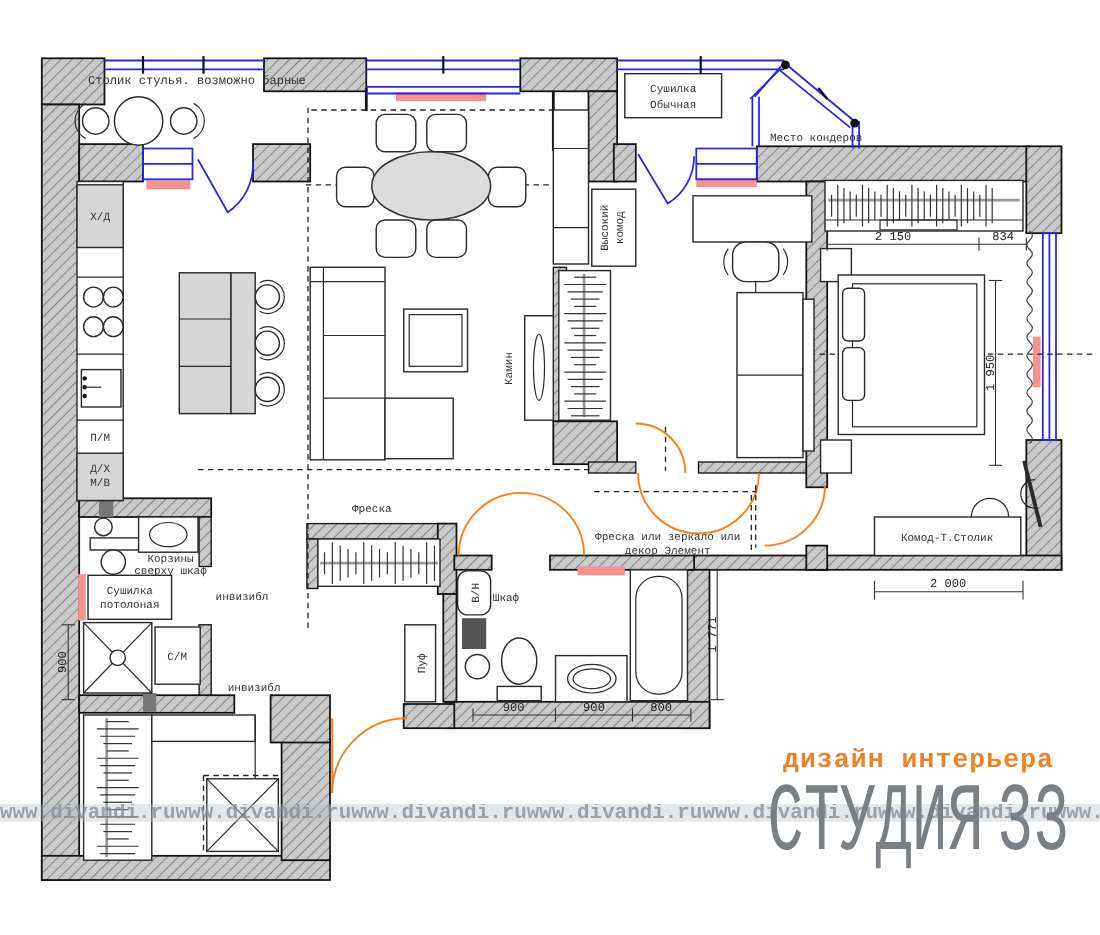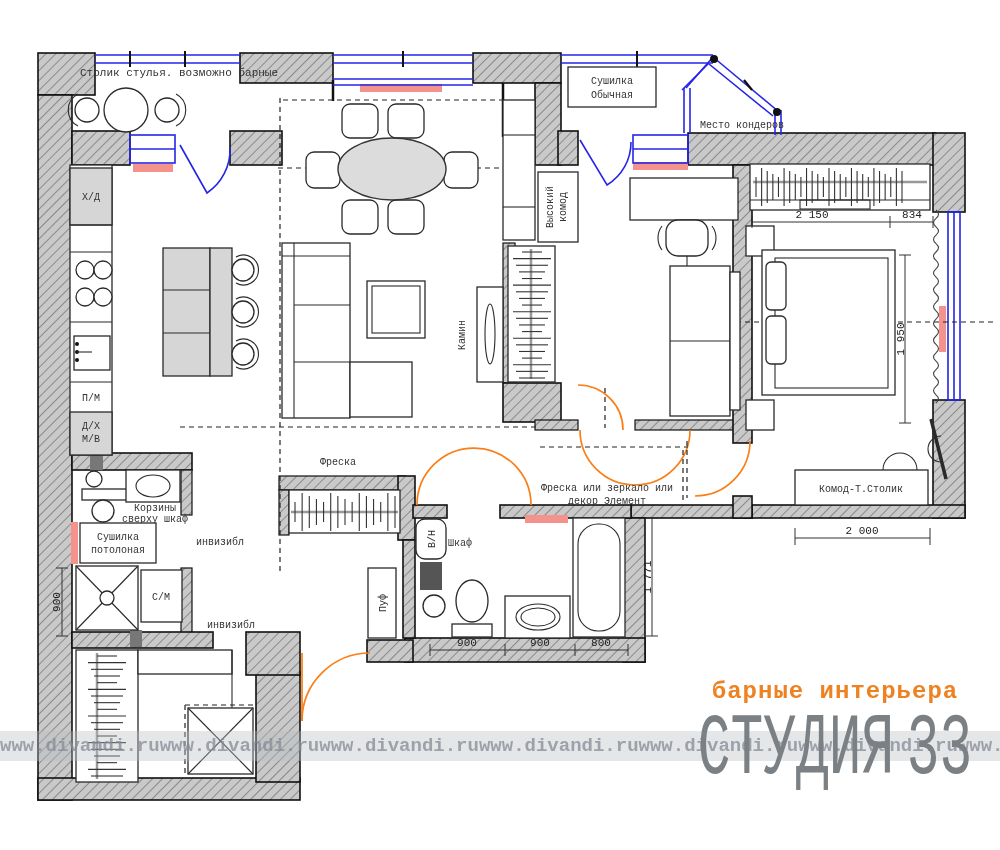--- a/index.html
+++ b/index.html
@@ -13,21 +13,21 @@
   .wallthin{fill:url(#hatch);stroke:#111;stroke-width:1.2;}
   .furn{fill:#fff;stroke:#2a2a2a;stroke-width:1.3;}
   .furngray{fill:#d6d6d6;stroke:#2a2a2a;stroke-width:1.3;}
   .furnline{stroke:#2a2a2a;stroke-width:1.1;fill:none;}
   .win{stroke:#2525e8;stroke-width:1.6;fill:none;}
   .door{stroke:#f97f16;stroke-width:1.7;fill:none;}
   .dash{stroke:#222;stroke-width:1.2;fill:none;stroke-dasharray:5 4;}
   .dimline{stroke:#333;stroke-width:1;fill:none;}
   .rad{fill:#f4928c;stroke:none;}
   
-  #wm-band{position:absolute;left:0;top:731px;width:1000px;height:30px;z-index:2;
+  #wm-band{position:absolute;left:0;top:731px;width:1000px;height:16px;z-index:2;
            background:rgba(185,188,195,0.38);display:flex;align-items:center;
            justify-content:flex-start;overflow:hidden;}
   #wm-band span{font-size:19px;font-weight:bold;color:rgba(133,139,150,0.75);white-space:nowrap;}
   
   #logo{position:absolute;left:690px;top:678px;width:290px;z-index:3;text-align:center;}
   #logo .tagline{color:#ee8222;font-size:24px;font-weight:bold;letter-spacing:1px;}
   #logo .brand{display:flex;align-items:stretch;justify-content:center;margin-top:2px;
                color:#7b8084;font-size:88px;line-height:0.98;font-weight:normal;
                transform:scaleX(0.62);transform-origin:50% 0;}
   #logo .bar{width:15px;background:#ee8222;margin:8px 10px 10px 10px;}
@@ -462,21 +462,21 @@
   <span>www.divandi.ru</span>
   <span>www.divandi.ru</span>
   <span>www.divandi.ru</span>
   <span>www.divandi.ru</span>
   <span>www.divandi.ru</span>
   <span>www.divandi.ru</span>
   <span>www.divandi.ru</span>
 </div>
 
 <div id="logo">
-  <div class="tagline">барные интерьера</div>
+  <div class="tagline">дизайн интерьера</div>
   <div class="brand">
     <span>СТУДИЯ</span>
     <span class="bar"></span>
     <span>33</span>
   </div>
 </div>
 
 </div>
 
 </body></html>

